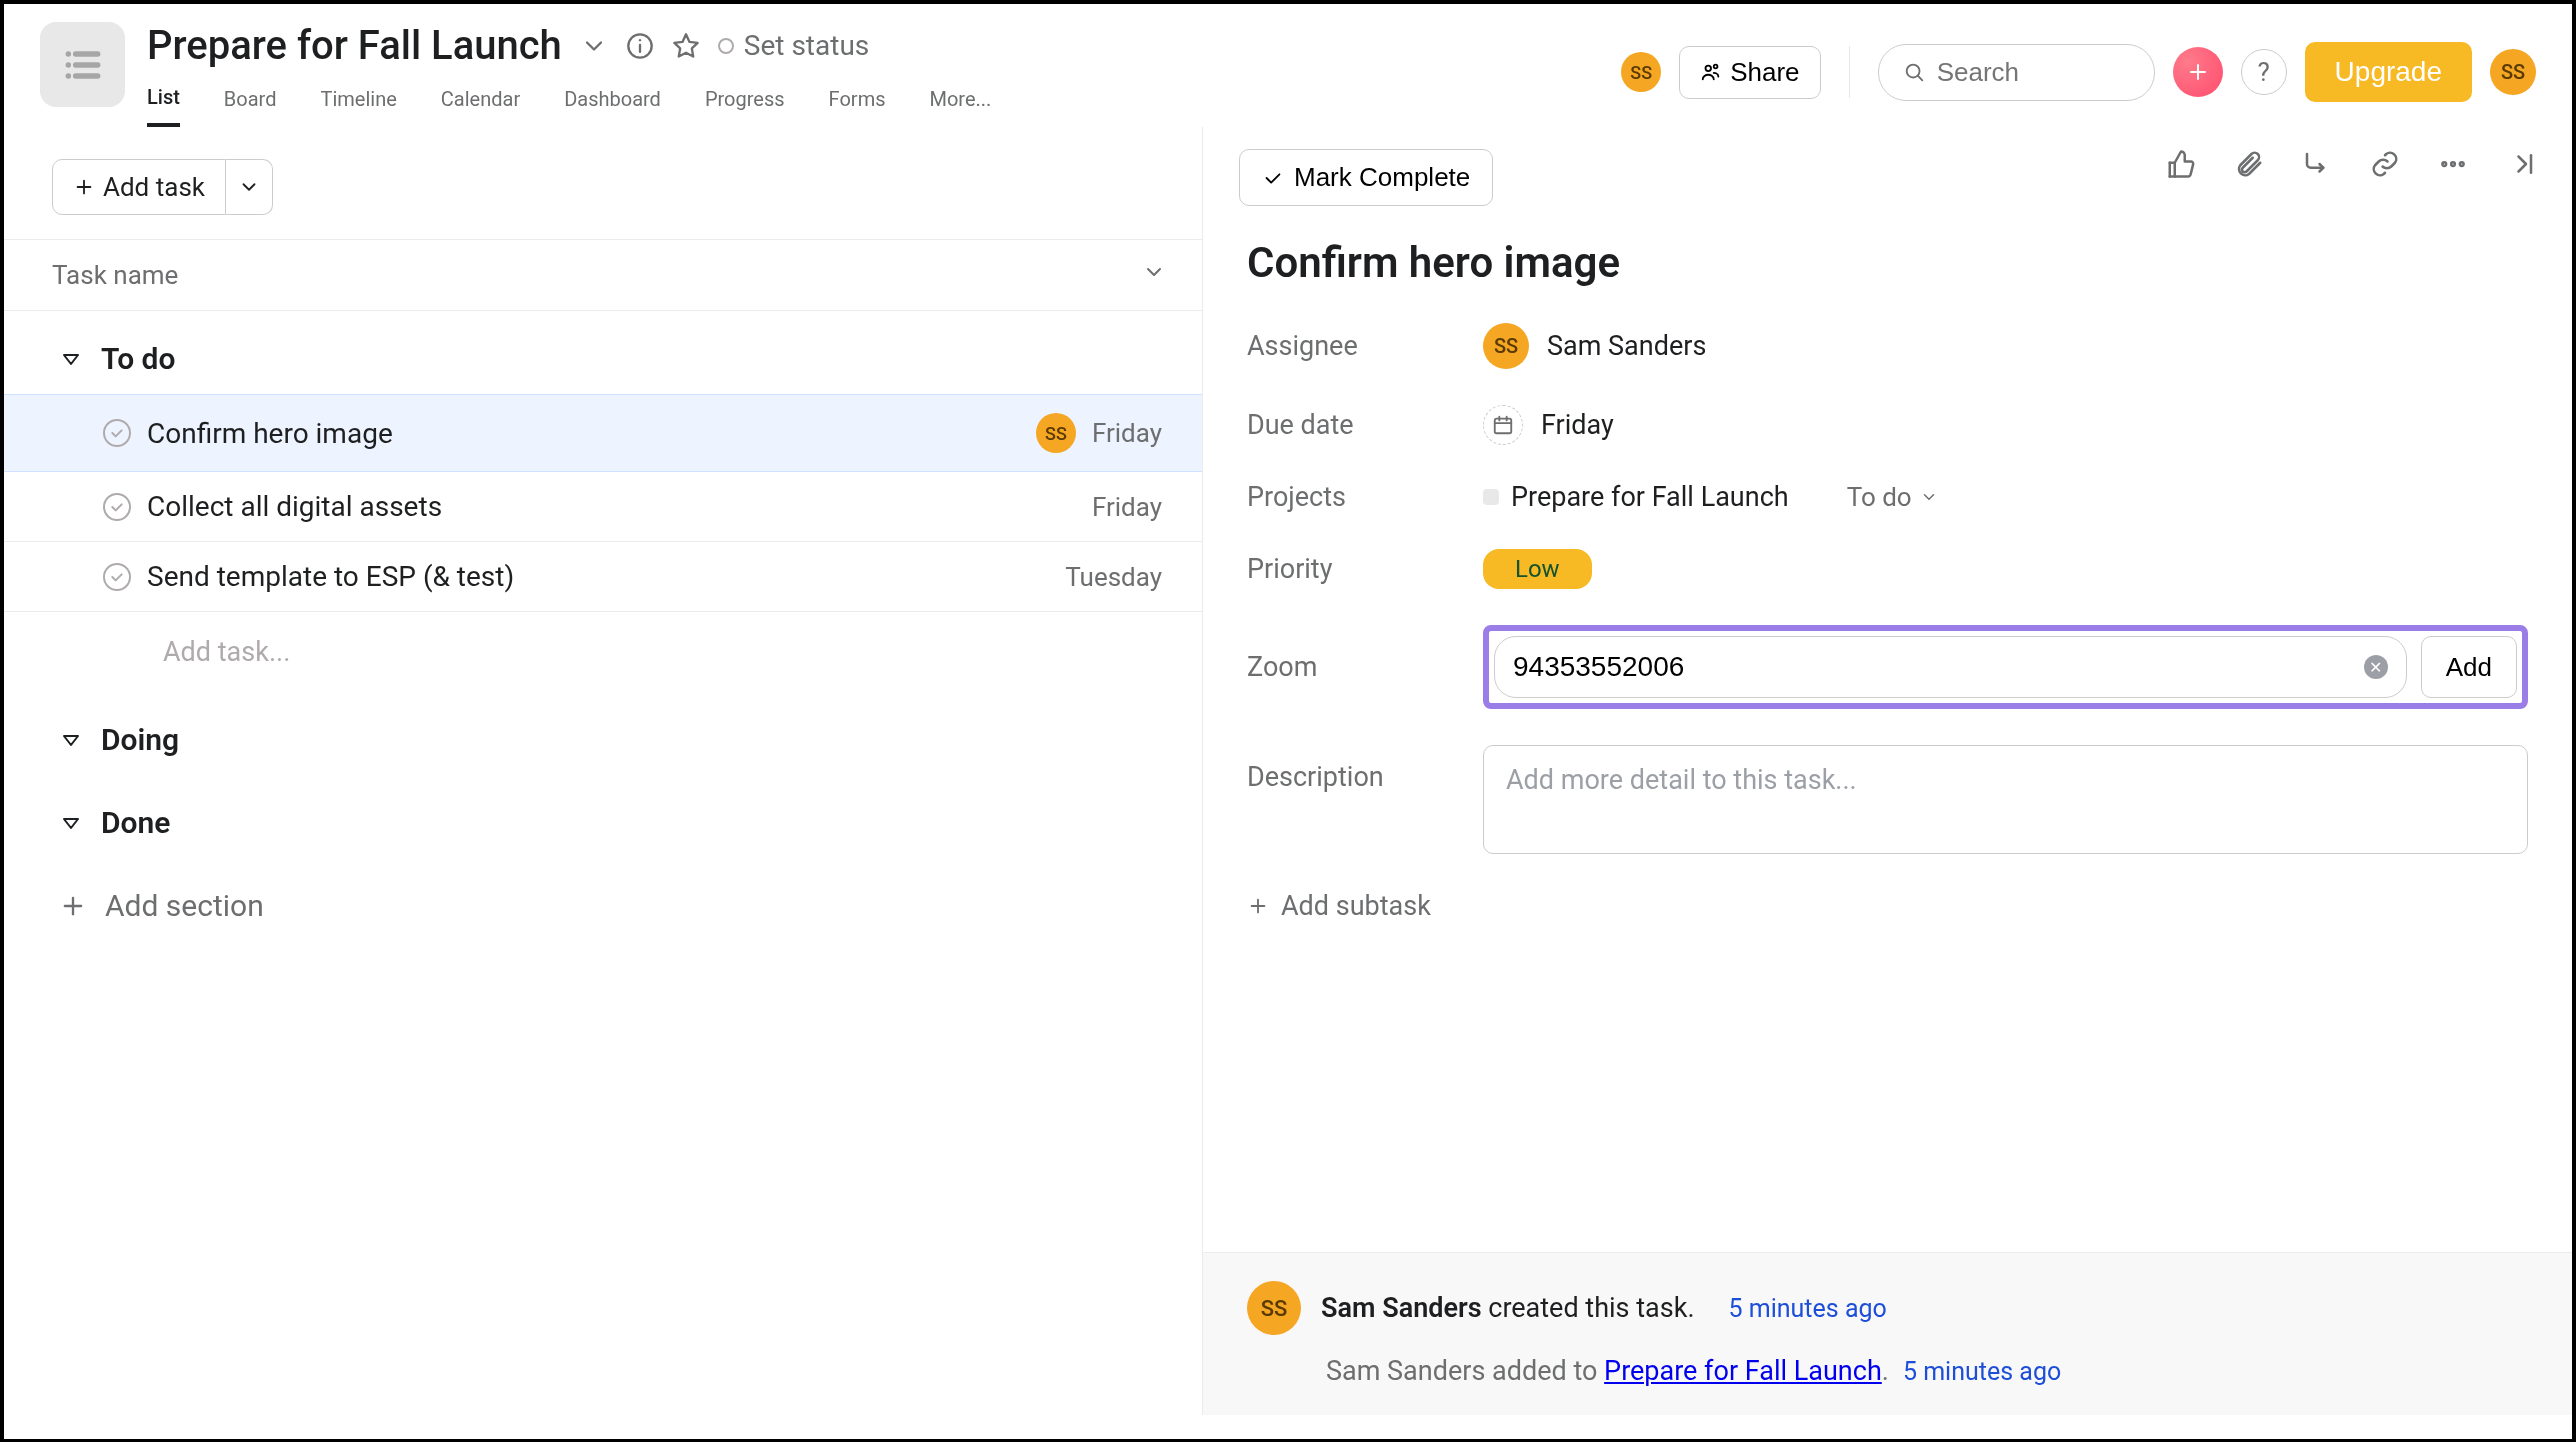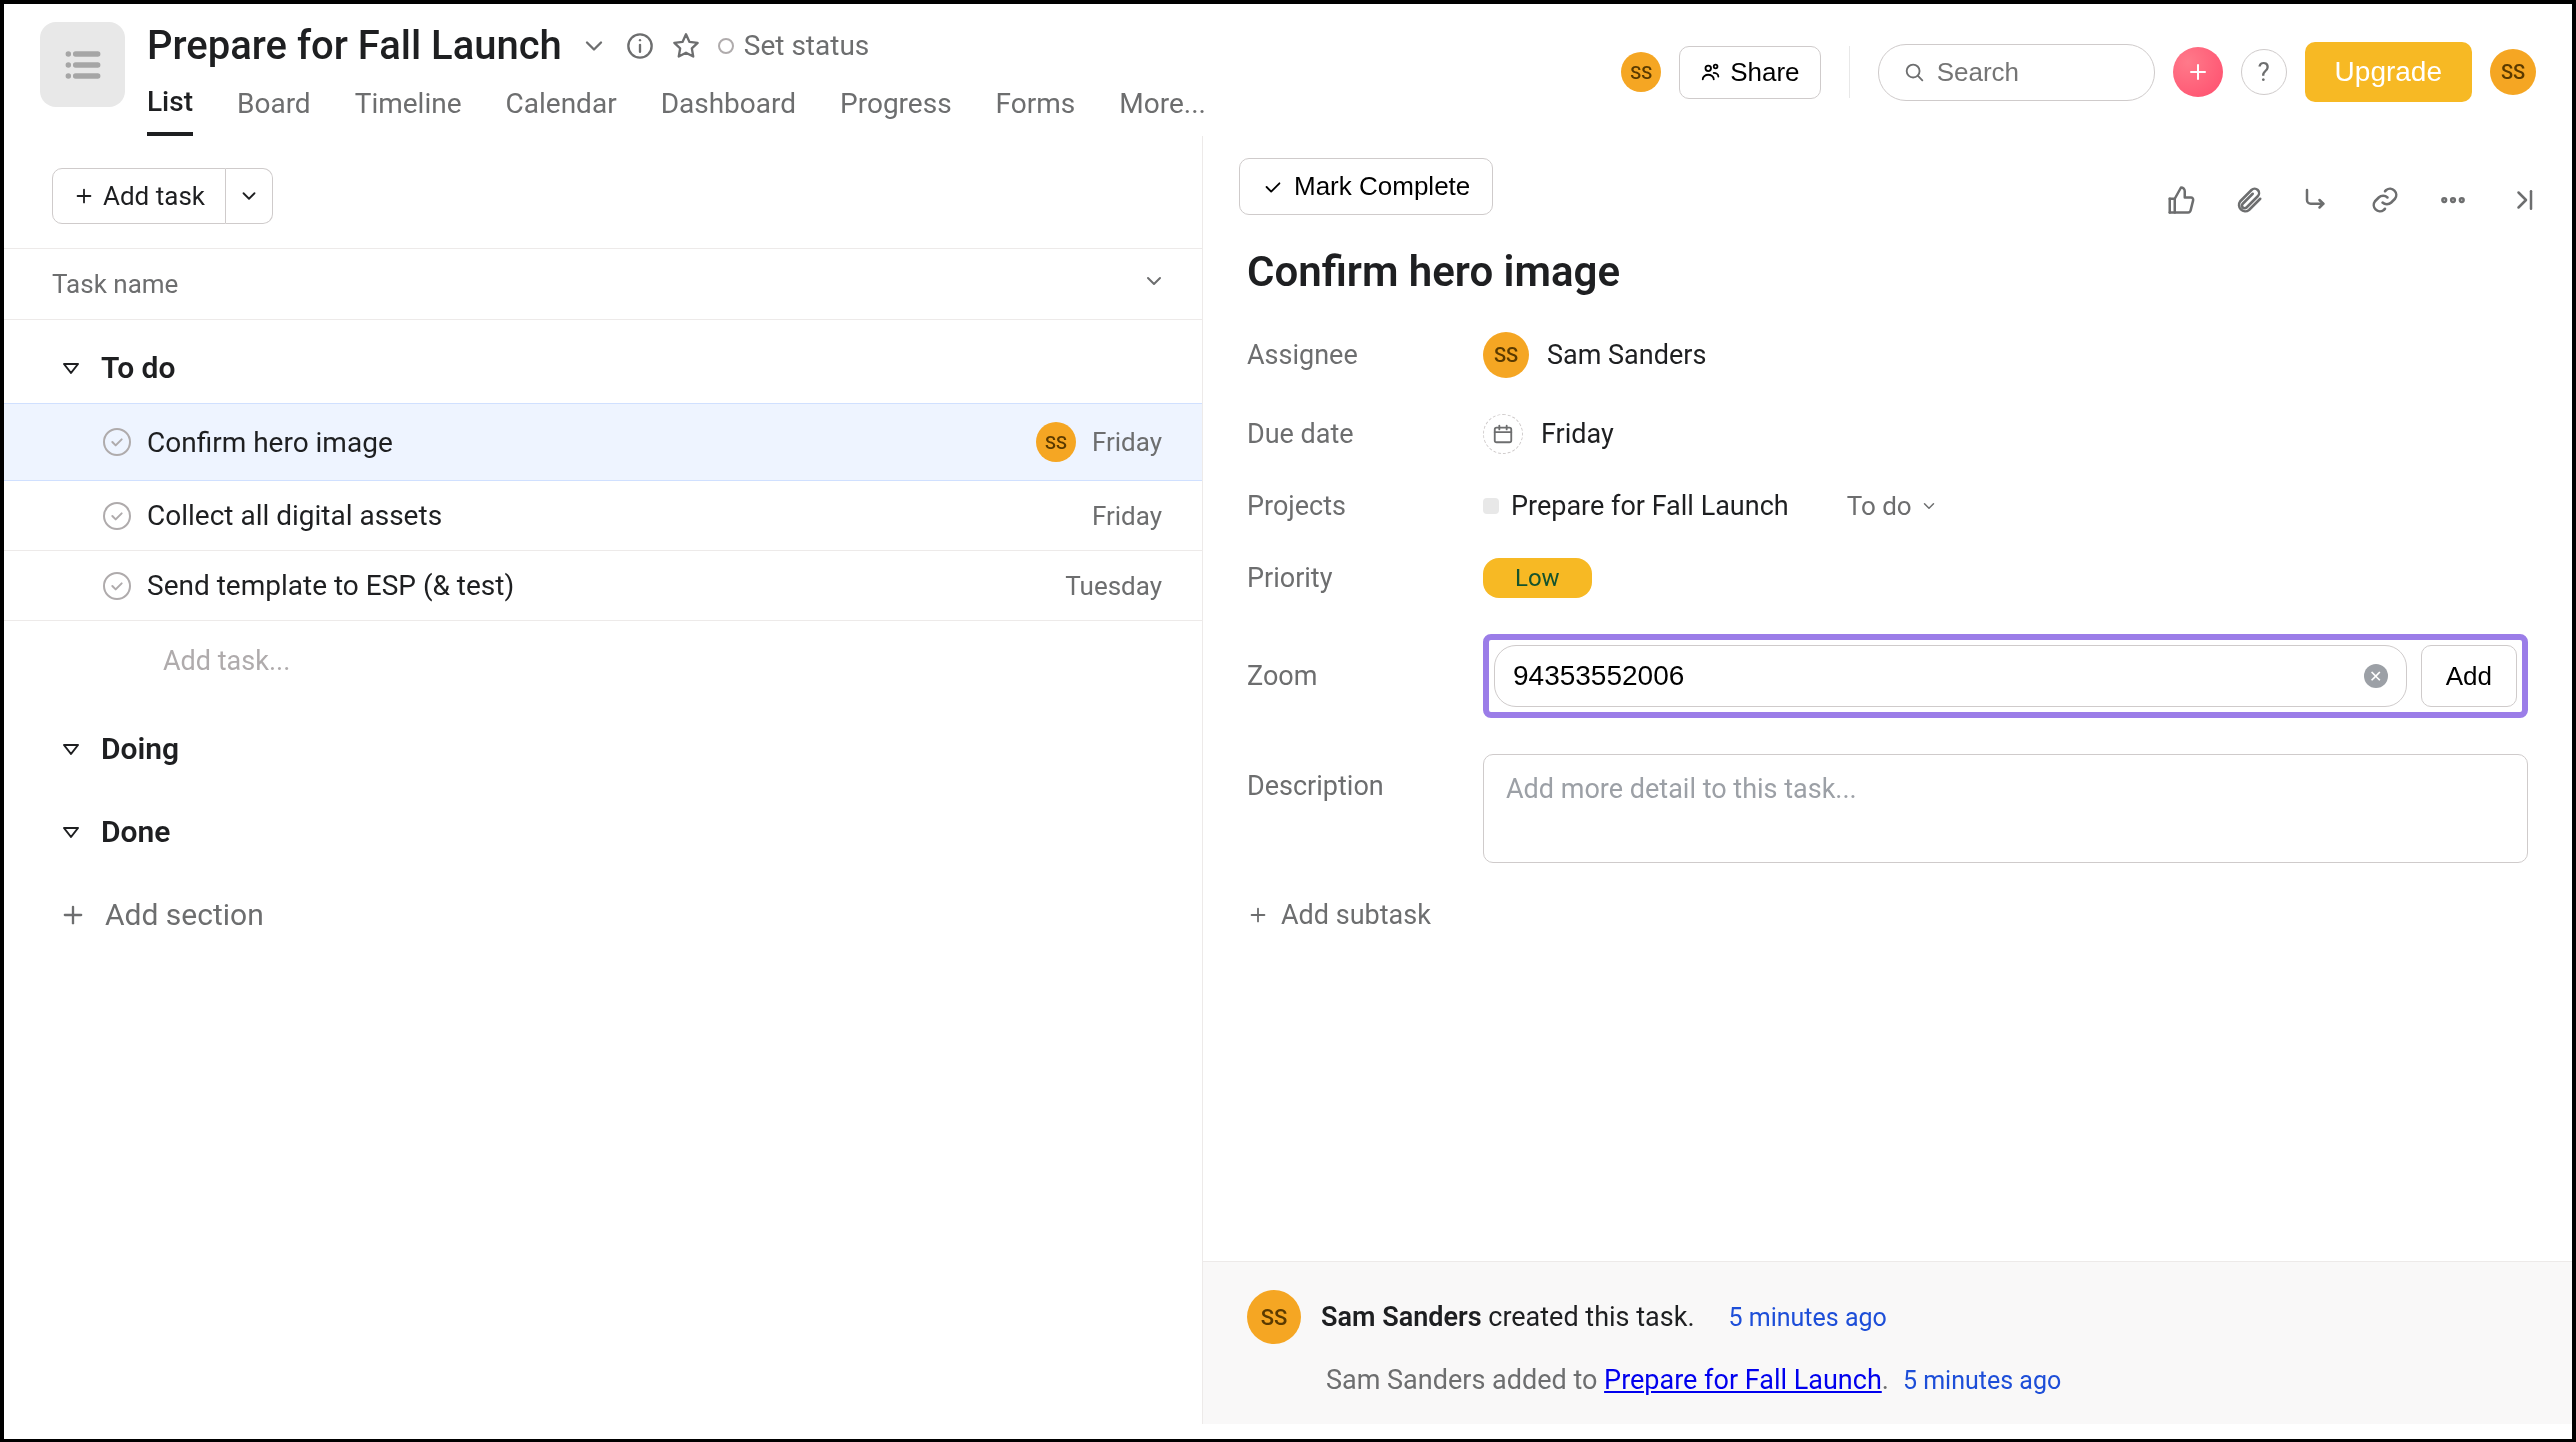--- a/index.html
+++ b/index.html
@@ -34,21 +34,21 @@
 }
 .proj-icon svg { width: 44px; height: 44px; stroke: #a6a6a6; fill: none; stroke-width: 3; }
 .header-main { flex: 1; }
 .title-row { display: flex; align-items: center; gap: 18px; margin-bottom: 16px; }
 .proj-title { font-size: 40px; font-weight: 500; }
 .title-icon { color: #6d6e6f; display:flex; align-items:center; }
 .title-icon svg { width: 28px; height: 28px; }
 .set-status { color: #6d6e6f; font-size: 28px; display:flex; align-items:center; gap:10px; }
 .status-dot { width: 16px; height: 16px; border: 2px solid #afabac; border-radius: 50%; }
 .tabs-row { display: flex; gap: 44px; align-items: center; }
-.tab { font-size: 28px; color: #6d6e6f; padding-bottom: 14px; cursor: pointer; }
+.tab { font-size: 20px; color: #6d6e6f; padding-bottom: 14px; cursor: pointer; }
 .tab.active { color: #1e1f21; font-weight: 500; border-bottom: 4px solid #1e1f21; }
 
 .header-right { display:flex; align-items:center; gap: 18px; margin-top: 20px; }
 .avatar { border-radius: 50%; display:flex; align-items:center; justify-content:center; font-weight:500; }
 .avatar-ss { background:#f5a623; color:#5a3a00; }
 .avatar-32 { width:40px; height:40px; font-size:18px; }
 .avatar-36 { width:46px; height:46px; font-size:20px; }
 .share-btn { display:flex; align-items:center; gap:8px; border:1px solid #cfcbcb; border-radius:10px; padding:10px 20px; font-size:26px; background:#fff; cursor:pointer; }
 .vdiv { width:1px; height:52px; background:#e8e8e8; margin: 0 10px; }
 .search-box { display:flex; align-items:center; gap:12px; border:1px solid #cfcbcb; border-radius:28px; padding:12px 24px; width:277px; }
@@ -82,21 +82,21 @@
 .task-check { width:28px; height:28px; border:2px solid #afabac; border-radius:50%; display:flex; align-items:center; justify-content:center; flex-shrink:0; }
 .task-check svg { width:16px; height:16px; stroke:#afabac; stroke-width:3; fill:none; }
 .task-name { flex:1; }
 .task-meta { display:flex; align-items:center; gap:16px; color:#6d6e6f; font-size:26px; }
 .addtask-inline { padding: 24px 40px 24px 159px; color:#afabac; font-size:27px; }
 
 .add-section { display:flex; align-items:center; gap:18px; padding: 30px 0 0 55px; color:#6d6e6f; font-size:30px; cursor:pointer;text-align:center; }
 .add-section svg { width:28px; height:28px; }
 
 
-.detail-top { display:flex; align-items:flex-end; padding: 22px 36px; gap: 28px; }
+.detail-top { display:flex; align-items:flex-start; padding: 22px 36px; gap: 28px; }
 .mark-complete { display:flex; align-items:center; gap:10px; border:1px solid #cfcbcb; border-radius:10px; padding:12px 22px; font-size:26px; background:#fff; cursor:pointer; }
 .detail-actions { margin-left:auto; display:flex; gap:38px; color:#6d6e6f; }
 .detail-actions .ic { cursor:pointer; display:flex; }
 .detail-actions svg { width:30px; height:30px; }
 
 .detail-body { padding: 10px 44px 0 44px; overflow-y:auto; flex:1; }
 .detail-title { font-size:42px; font-weight:600; margin-bottom: 36px; }
 
 .field-row { display:flex; align-items:center; margin-bottom: 36px; font-size:27px; }
 .field-label { width: 236px; color:#6d6e6f; flex-shrink:0; }

